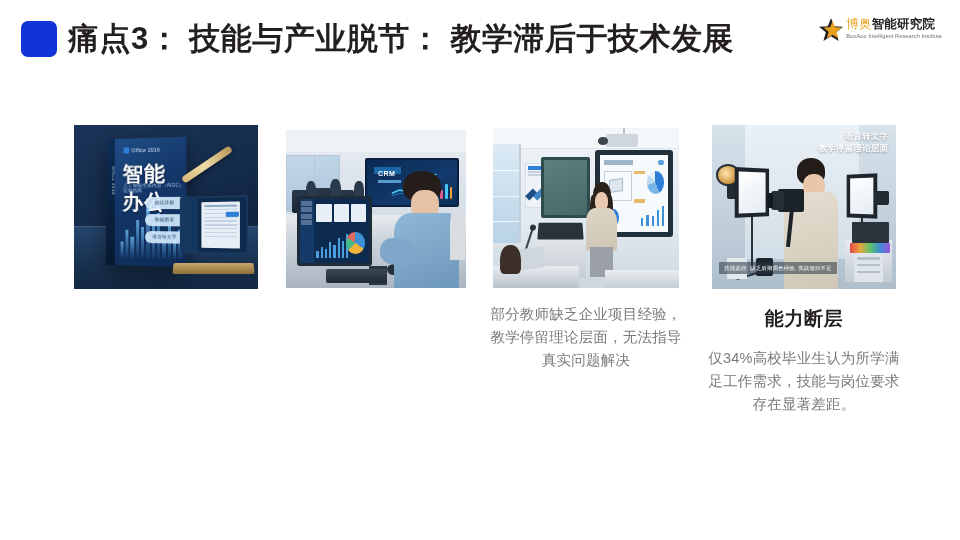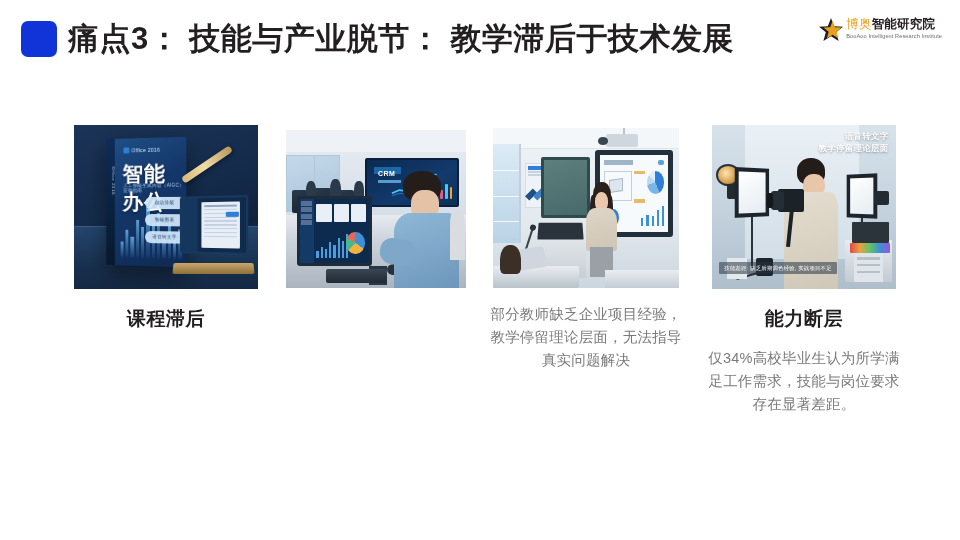--- a/index.html
+++ b/index.html
@@ -323,21 +323,20 @@
                   <i></i>
                   <i></i>
                   <i></i>
                 </div>
               <div class="docbtn"></div>
             </div>
             <div class="i1-base"></div>
           </div>
         </div>
       </div>
-      <div class="card-title">课程滞后</div>
     </div>
 
     <div class="card c1">
       <div class="thumb">
         <div class="img2">
           <div class="i2-ceil"></div>
           <div class="i2-ceil-lamp i2-lampA"></div>
             <div class="i2-ceil-lamp i2-lampB"></div>
           <div class="i2-wall"></div>
           <div class="i2-glass"></div>

